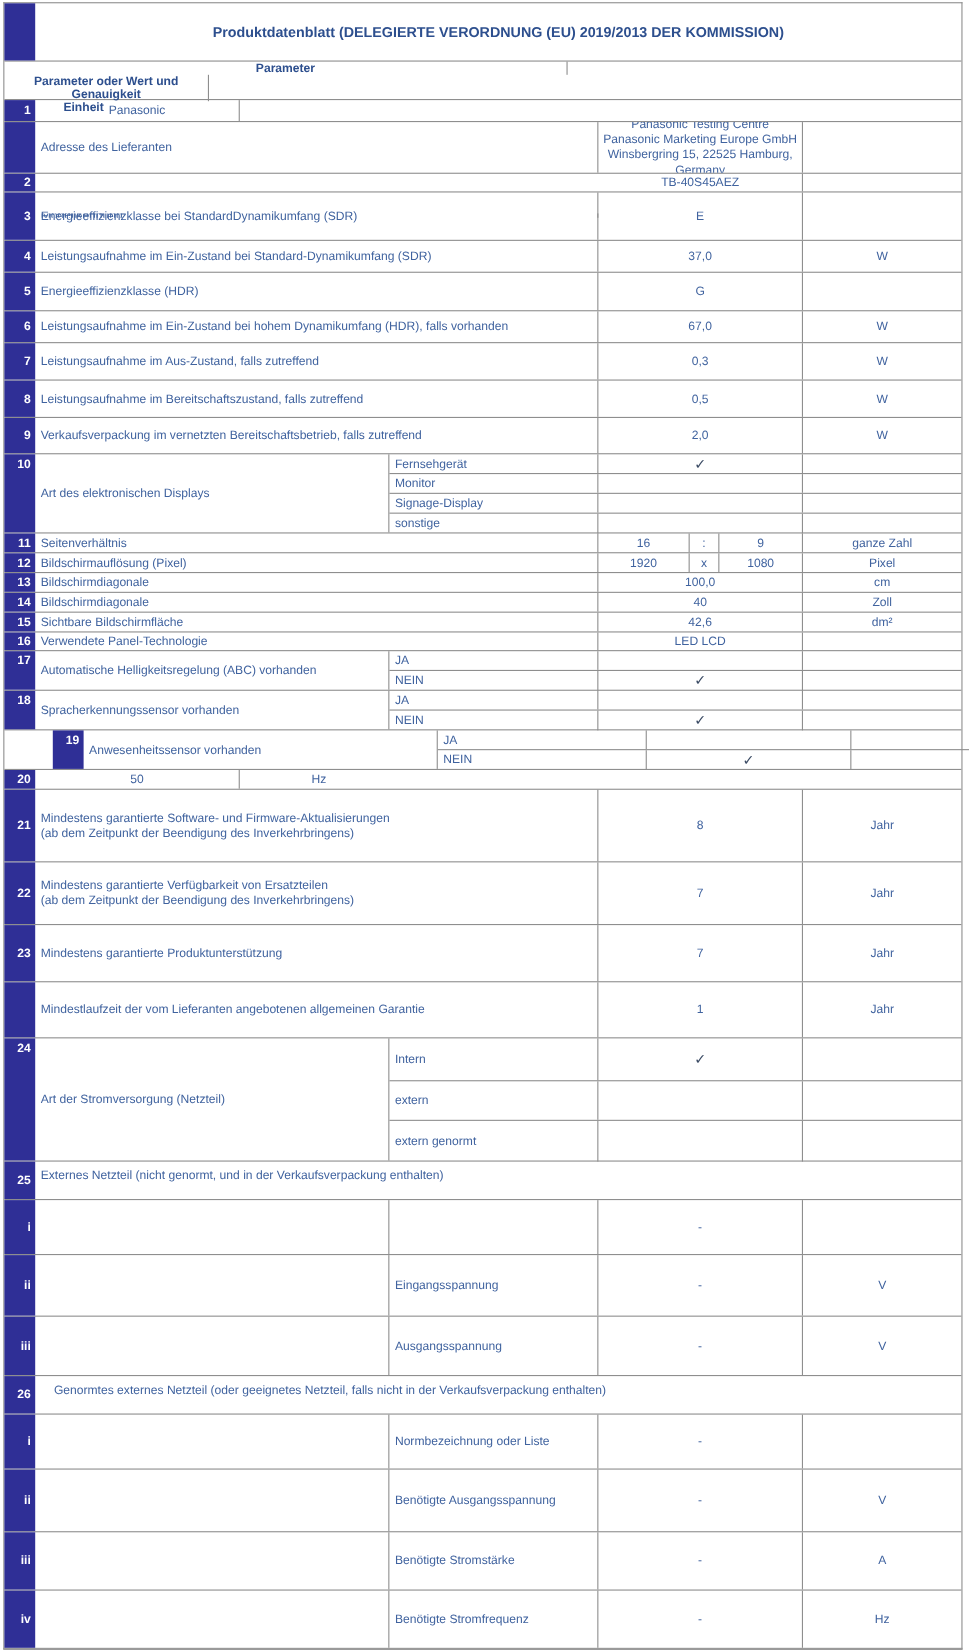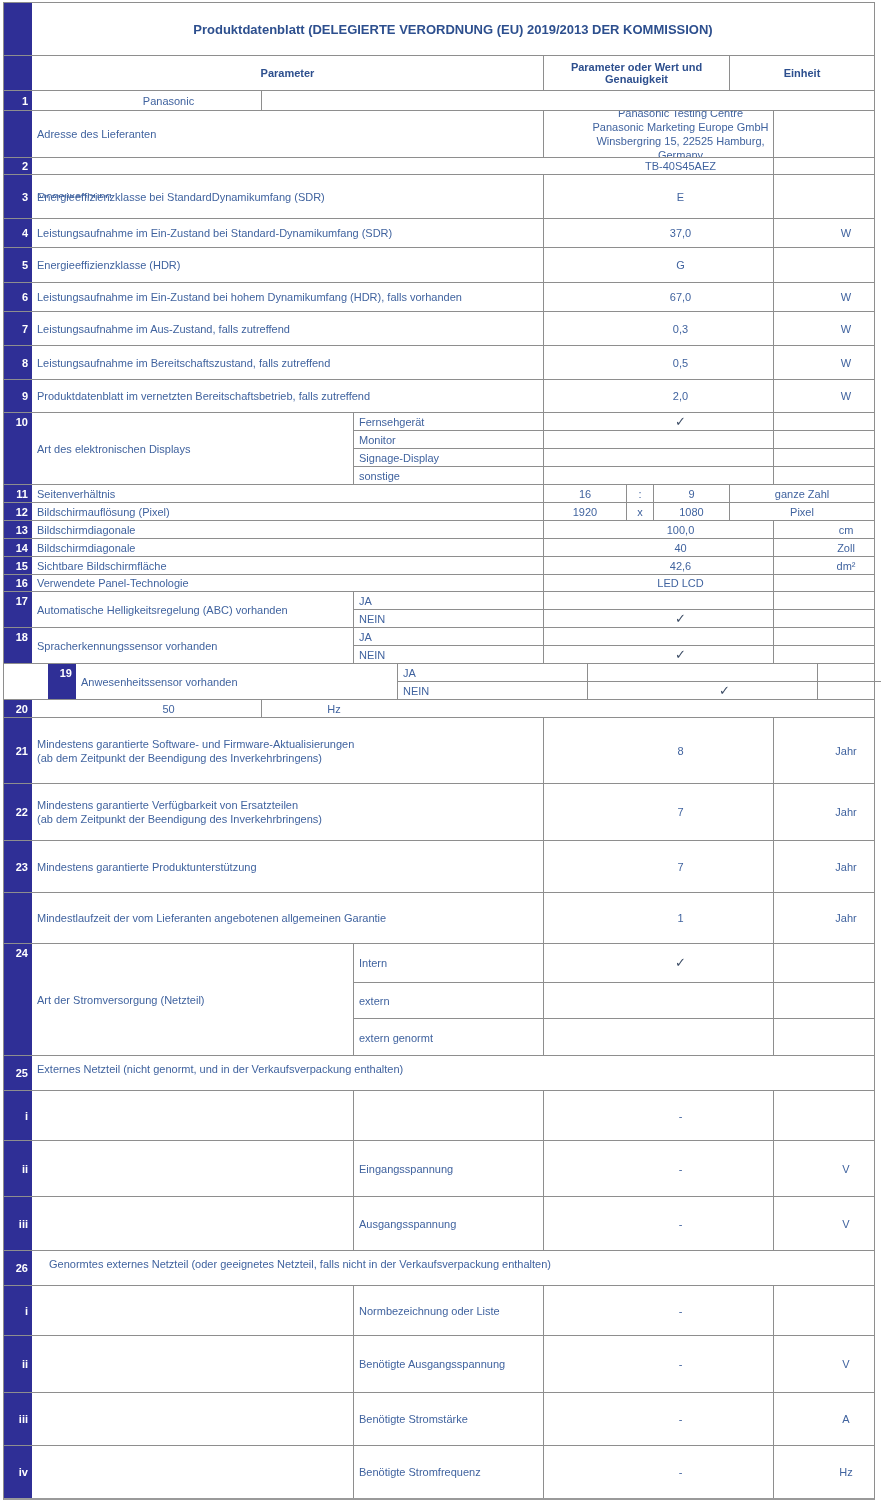--- a/index.html
+++ b/index.html
@@ -26,34 +26,34 @@
     font-weight:bold;font-size:11px;
     display:flex;align-items:center;justify-content:flex-end;
     padding-right:4px;
   }
   .num.top{align-items:flex-start;padding-top:3px;}
   .cell{display:flex;align-items:center;font-size:11px;color:var(--txt);line-height:14px;overflow:hidden;}
   .lab-wide{width:512px;flex:none;border-right:1px solid var(--border);padding:2px 3px 2px 5px;}
   .lab-narrow{width:322px;flex:none;border-right:1px solid var(--border);padding:2px 3px 2px 5px;}
   .lab-full{width:842px;flex:none;padding:2px 3px 2px 5px;align-items:flex-start;padding-top:6px;}
   .sub{width:190px;flex:none;border-right:1px solid var(--border);padding:2px 3px 2px 5px;}
-  .val{width:186px;flex:none;border-right:1px solid var(--border);justify-content:center;text-align:center;white-space:pre-line;margin-left:44px;}
+  .val{width:186px;flex:none;border-right:1px solid var(--border);justify-content:center;text-align:center;white-space:pre-line;}
   .unit{width:144px;flex:none;justify-content:center;text-align:center;}
   .sv1{width:83px;flex:none;border-right:1px solid var(--border);justify-content:center;}
   .sv2{width:27px;flex:none;border-right:1px solid var(--border);justify-content:center;}
   .sv3{width:76px;flex:none;border-right:1px solid var(--border);justify-content:center;}
   .subcol{display:flex;flex-direction:column;width:520px;flex:none;}
   .subrow{display:flex;flex-direction:row;border-bottom:1px solid var(--border);flex:none;}
   .subrow:last-child{border-bottom:none;}
   .title-row{height:53px;}
   .title-cell{
     width:842px;display:flex;align-items:center;justify-content:center;
     font-size:13px;font-weight:bold;color:var(--head);
   }
-  .header-row{height:35px;}
+  .header-row{height:35px;flex-direction:column;}
   .hcell{display:flex;align-items:center;justify-content:center;
     font-size:11px;font-weight:bold;color:var(--head);text-align:center;}
   .h-lab{width:512px;flex:none;border-right:1px solid var(--border);}
   .h-val{width:186px;flex:none;border-right:1px solid var(--border);}
   .h-unit{width:144px;flex:none;}
   .check{font-size:13px;color:var(--check);}
 </style>
 </head>
 <body>
 
@@ -124,21 +124,21 @@
           <div class="cell unit">W</div>
         </div>
         <div class="row" style="height: 34px;">
           <div class="num">8</div>
           <div class="cell lab-wide" style="white-space: pre-line;">Leistungsaufnahme im Bereitschaftszustand, falls zutreffend</div>
           <div class="cell val">0,5</div>
           <div class="cell unit">W</div>
         </div>
         <div class="row" style="height: 33px;">
           <div class="num">9</div>
-          <div class="cell lab-wide" style="white-space: pre-line;">Produktdatenblatt im vernetzten Bereitschaftsbetrieb, falls zutreffend</div>
+          <div class="cell lab-wide" style="white-space: pre-line;">Verkaufsverpackung im vernetzten Bereitschaftsbetrieb, falls zutreffend</div>
           <div class="cell val">2,0</div>
           <div class="cell unit">W</div>
         </div>
         <div class="row" style="height: 72px;">
           <div class="num top">10</div>
           <div class="cell lab-narrow">Art des elektronischen Displays</div>
           <div class="subcol">
             <div class="subrow" style="height: 18px;">
               <div class="cell sub">Fernsehgerät</div>
               <div class="cell val"><span class="check">✓</span></div>

